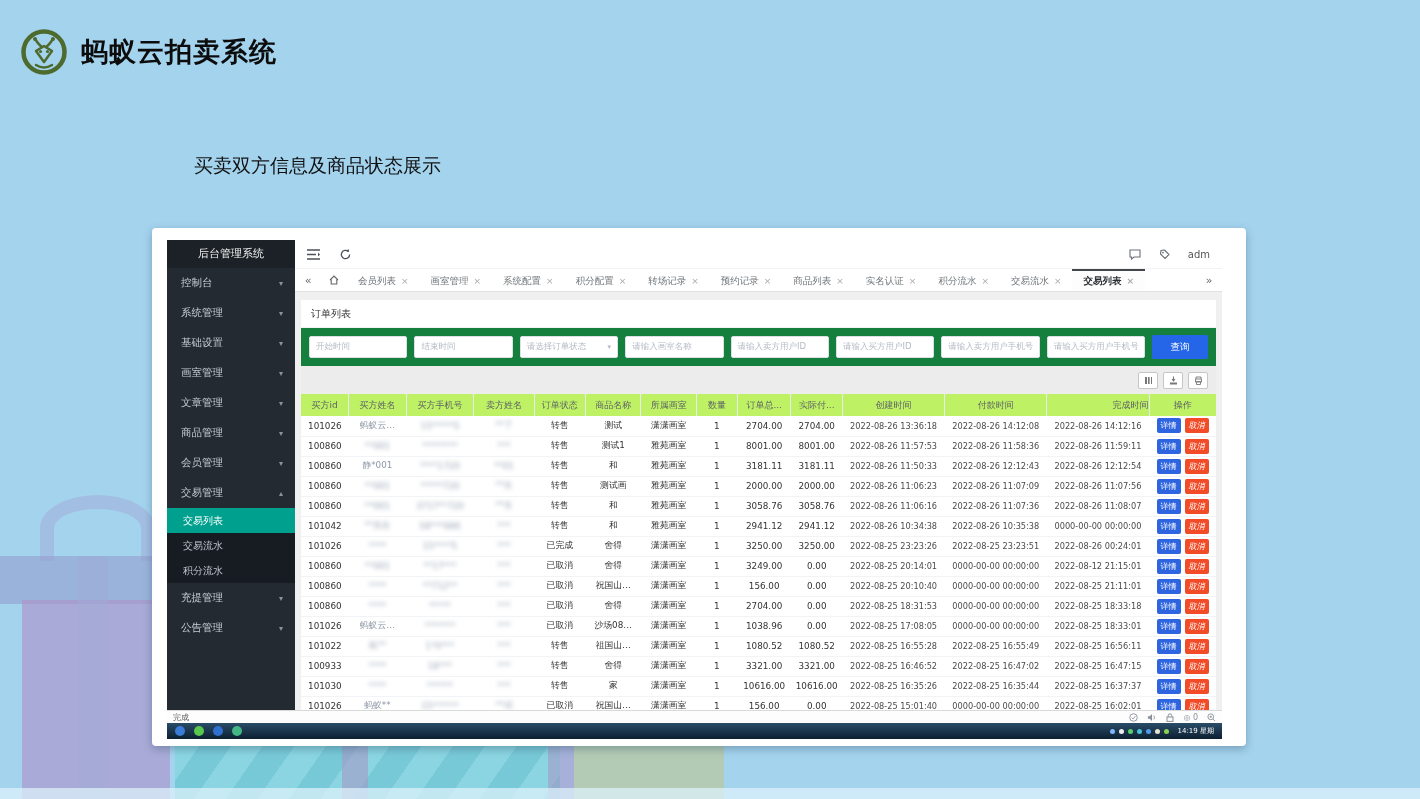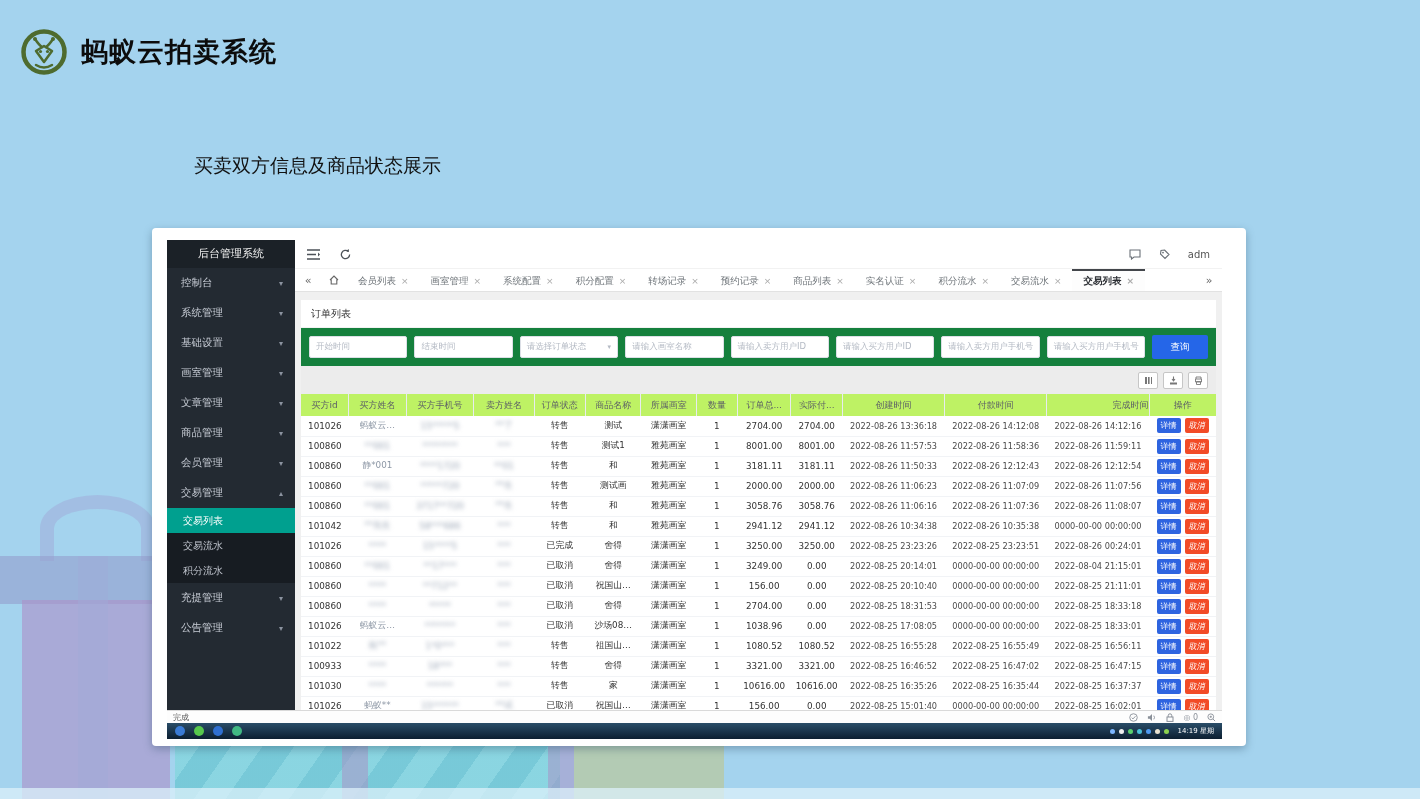--- a/index.html
+++ b/index.html
@@ -453,21 +453,21 @@
                       <td class="blur">**17***</td>
                       <td class="blur">***</td>
                       <td>已取消</td>
                       <td>舍得</td>
                       <td>潇潇画室</td>
                       <td>1</td>
                       <td>3249.00</td>
                       <td>0.00</td>
                       <td class="time">2022-08-25 20:14:01</td>
                       <td class="time">0000-00-00 00:00:00</td>
-                      <td class="time">2022-08-04 21:15:01</td>
+                      <td class="time">2022-08-12 21:15:01</td>
                       <td><button class="row-btn btn-detail">详情</button><button class="row-btn btn-cancel">取消</button></td>
                     </tr>
                     <tr>
                       <td>100860</td>
                       <td class="blur">****</td>
                       <td class="blur">**712**</td>
                       <td class="blur">***</td>
                       <td>已取消</td>
                       <td>祝国山…</td>
                       <td>潇潇画室</td>

